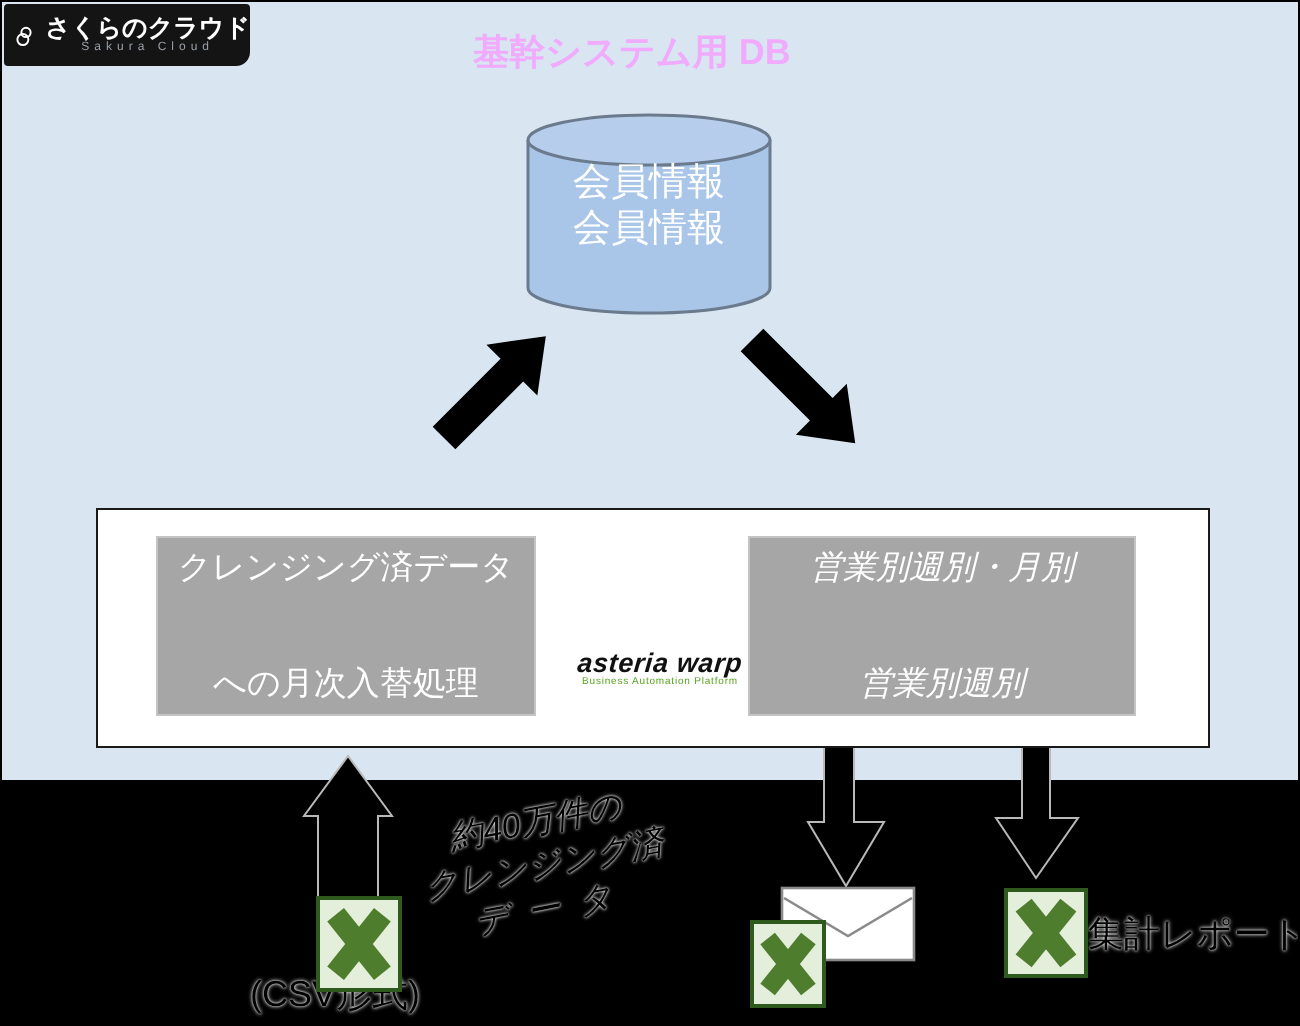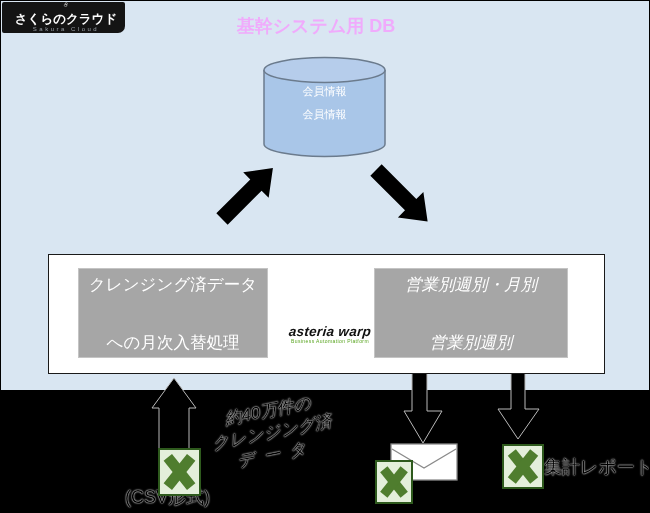--- a/index.html
+++ b/index.html
@@ -21,42 +21,41 @@
 
   
   .logo-box {
     position: absolute; left: 1px; top: 1px;
     width: 123px; height: 31px;
     background: #141414;
     border-radius: 2px 2px 7px 2px;
     display: flex; align-items: center;
     padding-left: 5px; gap: 5px;
     z-index: 3;
-    flex-direction: column;
   }
   .logo-text { display: flex; flex-direction: column; align-items: center; }
   .logo-title { color: #fff; font-size: 12.5px; font-weight: bold; line-height: 14px; white-space: nowrap; }
   .logo-subtitle { color: #9aa0a8; font-size: 6px; letter-spacing: 2.5px; line-height: 7px; white-space: nowrap; }
 
   
   .page-title {
     position: absolute; left: 215px; top: 13px; width: 200px;
     text-align: center;
     font-size: 18px; font-weight: bold; color: #f0abfc;
     z-index: 3;
   }
 
   
   .shapes { position: absolute; left: 0; top: 0; z-index: 1; }
 
   
   .db-text {
     position: absolute; left: 262px; top: 79px; width: 123px;
     text-align: center; color: #fff;
-    font-size: 11px; line-height: 23px;
+    font-size: 19px; line-height: 23px;
     z-index: 2;
   }
 
   
   .white-box {
     position: absolute; left: 47px; top: 253px;
     width: 557px; height: 120px;
     background: #fff;
     border: 1px solid #1a1a1a;
     z-index: 1;

